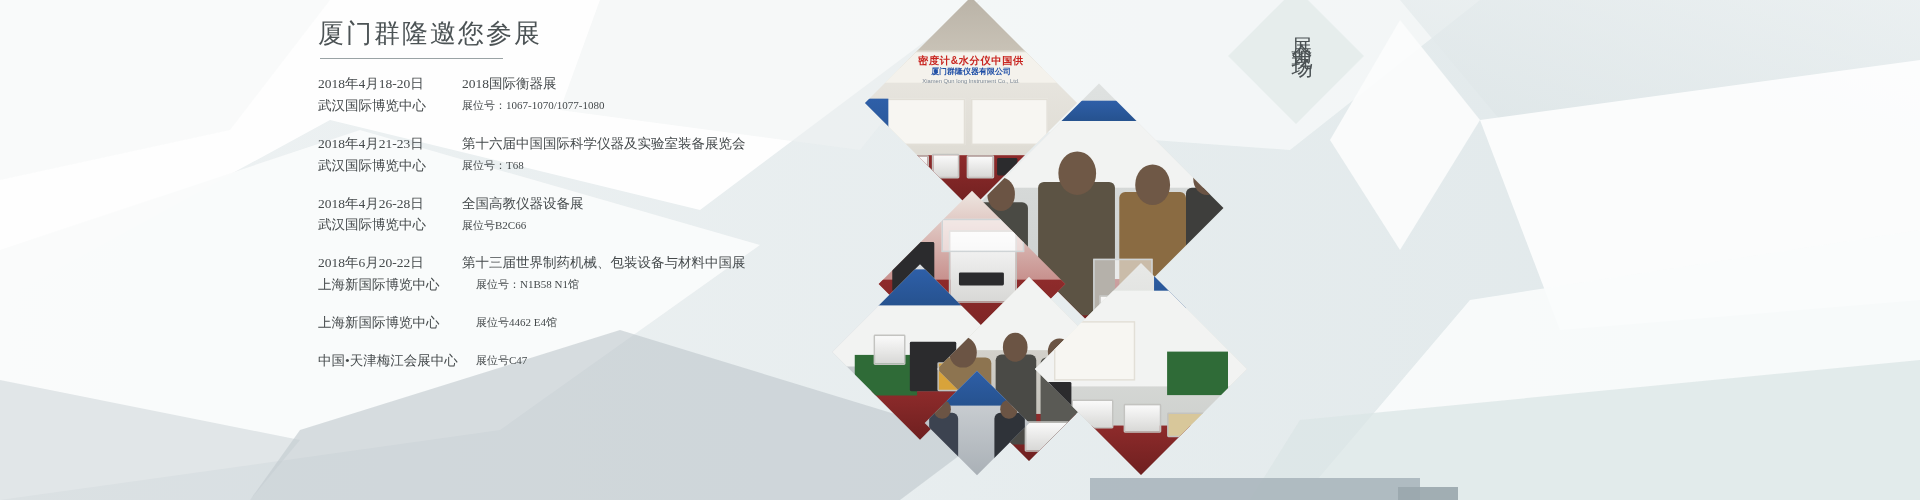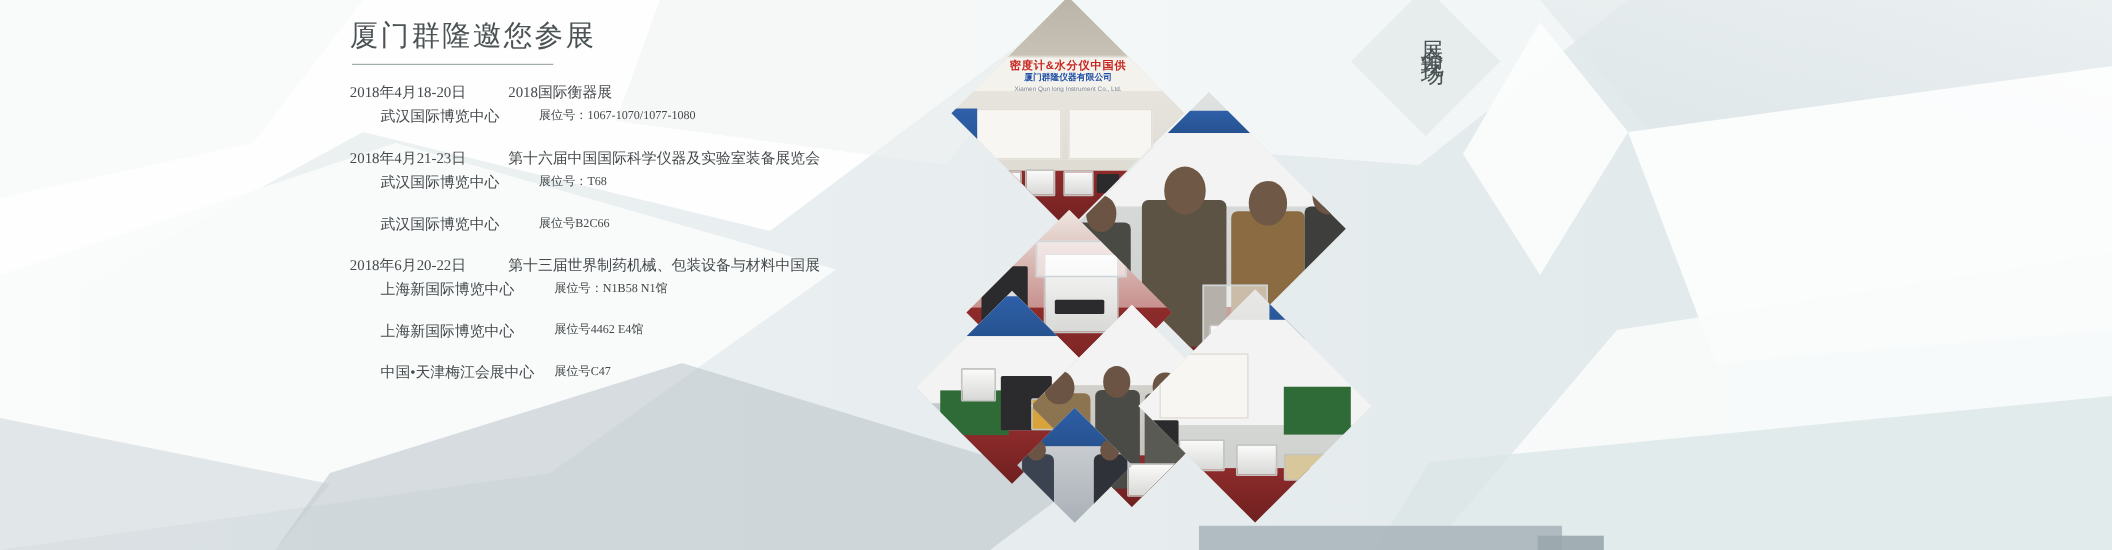--- a/index.html
+++ b/index.html
@@ -22,21 +22,21 @@
     font-size:26px;letter-spacing:2px;color:#4c5355;
     font-family:"DejaVu Serif","Liberation Serif",serif;
     font-weight:400;line-height:1.2;padding-bottom:9px;
   }
   .rule{width:183px;height:1px;background:#9aa3a5;margin:0 0 14px 2px;}
 
   .event{margin-bottom:16px;}
   .event .row{display:flex;align-items:center;line-height:1.62;white-space:nowrap;}
   .event .date{color:#44494b;font-size:13.5px;font-family:"Liberation Serif","DejaVu Serif",serif;}
   .event .name{color:#44494b;font-size:13.5px;font-family:Liberation Serif, serif;}
-  .event .venue{color:#44494b;font-size:13.5px;margin-left:28px;}
+  .event .venue{color:#44494b;font-size:13.5px;}
   .event .booth{color:#44494b;font-size:11px;}
   .col-a{display:inline-block;min-width:118px;}
   .gap-a{display:inline-block;width:26px;}
   .col-a2{display:inline-block;min-width:140px;}
   .gap-a2{display:inline-block;width:18px;}
   .plainline{color:#44494b;font-size:13.5px;line-height:1.62;white-space:nowrap;}
 
   
   .collage{position:absolute;left:880px;top:-6px;width:330px;height:512px;}
   .dia{position:absolute;overflow:hidden;transform:rotate(45deg);}
@@ -149,20 +149,25 @@
       </div>
       <div class="row">
         <span class="venue col-a">武汉国际博览中心</span>
         <span class="gap-a"></span>
         <span class="booth">展位号：T68</span>
       </div>
     </div>
 
     <div class="event">
       <div class="row">
+        <span class="date col-a">2018年4月26-28日</span>
+        <span class="gap-a"></span>
+        <span class="name">全国高教仪器设备展</span>
+      </div>
+      <div class="row">
         <span class="venue col-a">武汉国际博览中心</span>
         <span class="gap-a"></span>
         <span class="booth">展位号B2C66</span>
       </div>
     </div>
 
     <div class="event">
       <div class="row">
         <span class="date col-a">2018年6月20-22日</span>
         <span class="gap-a"></span>

